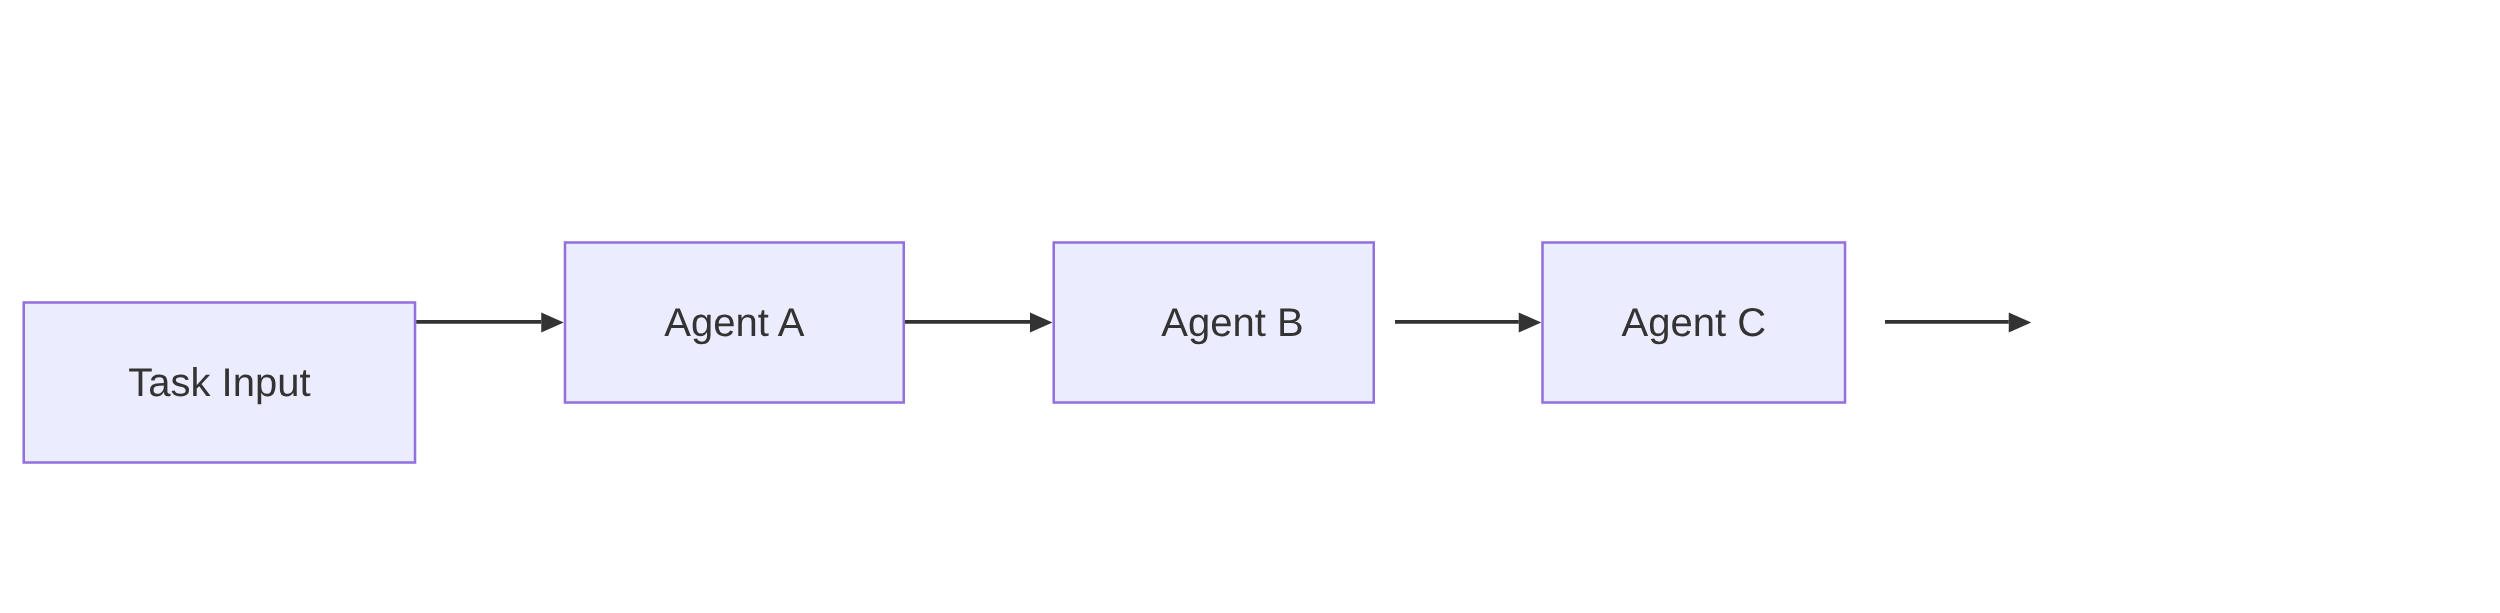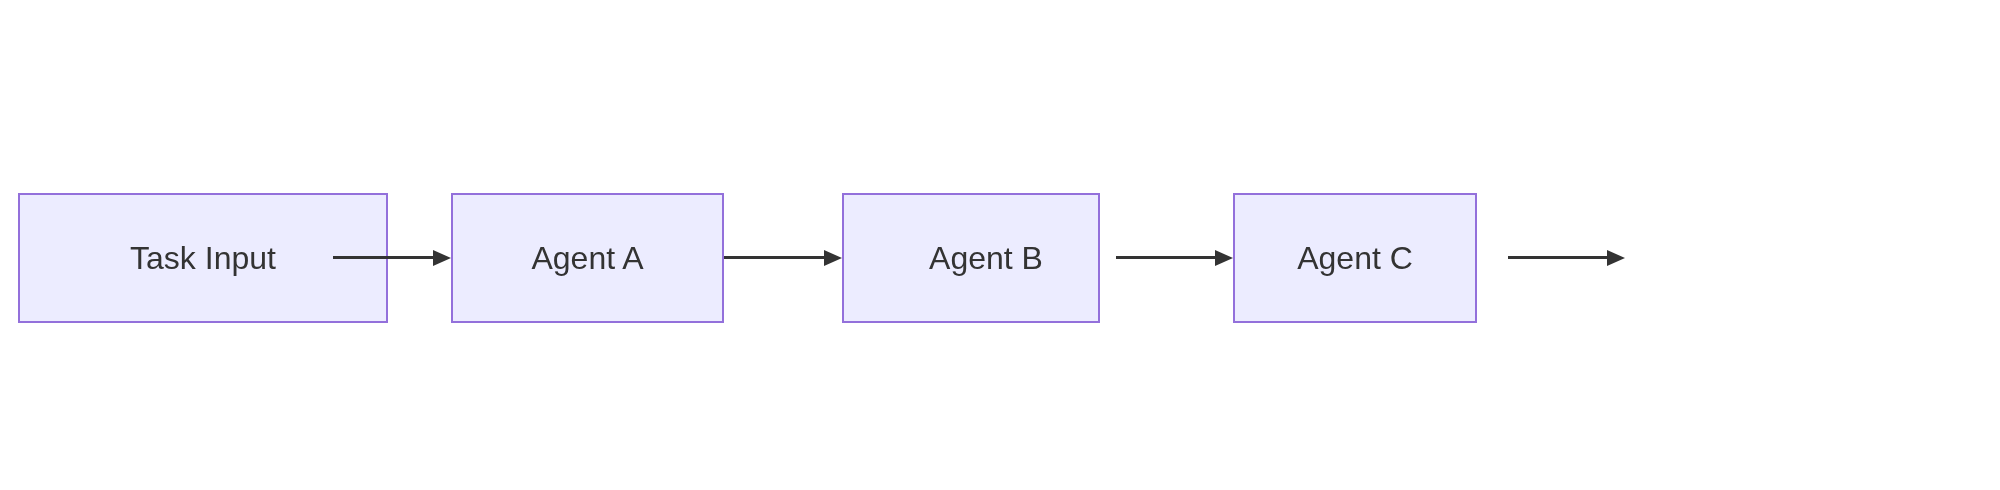--- a/index.html
+++ b/index.html
@@ -24,21 +24,21 @@
     box-sizing: border-box;
     display: flex;
     align-items: center;
     justify-content: center;
   }
   .node-label {
     font-size: 32px;
     color: #333333;
     white-space: nowrap;
   }
-  .n0 { left: 18px;   width: 370px; }
+  .n0 { left: 18px;   width: 315px; margin-top: 48px; }
   .n1 { left: 451px;  width: 273px; }
   .n2 { left: 842px;  width: 258px; padding-left: 30px; }
   .n3 { left: 1233px; width: 244px; }
   .n4 { left: 1625px; width: 358px; }
 
   .edge-line {
     position: absolute;
     top: 256px;
     height: 3px;
     background: #333333;

